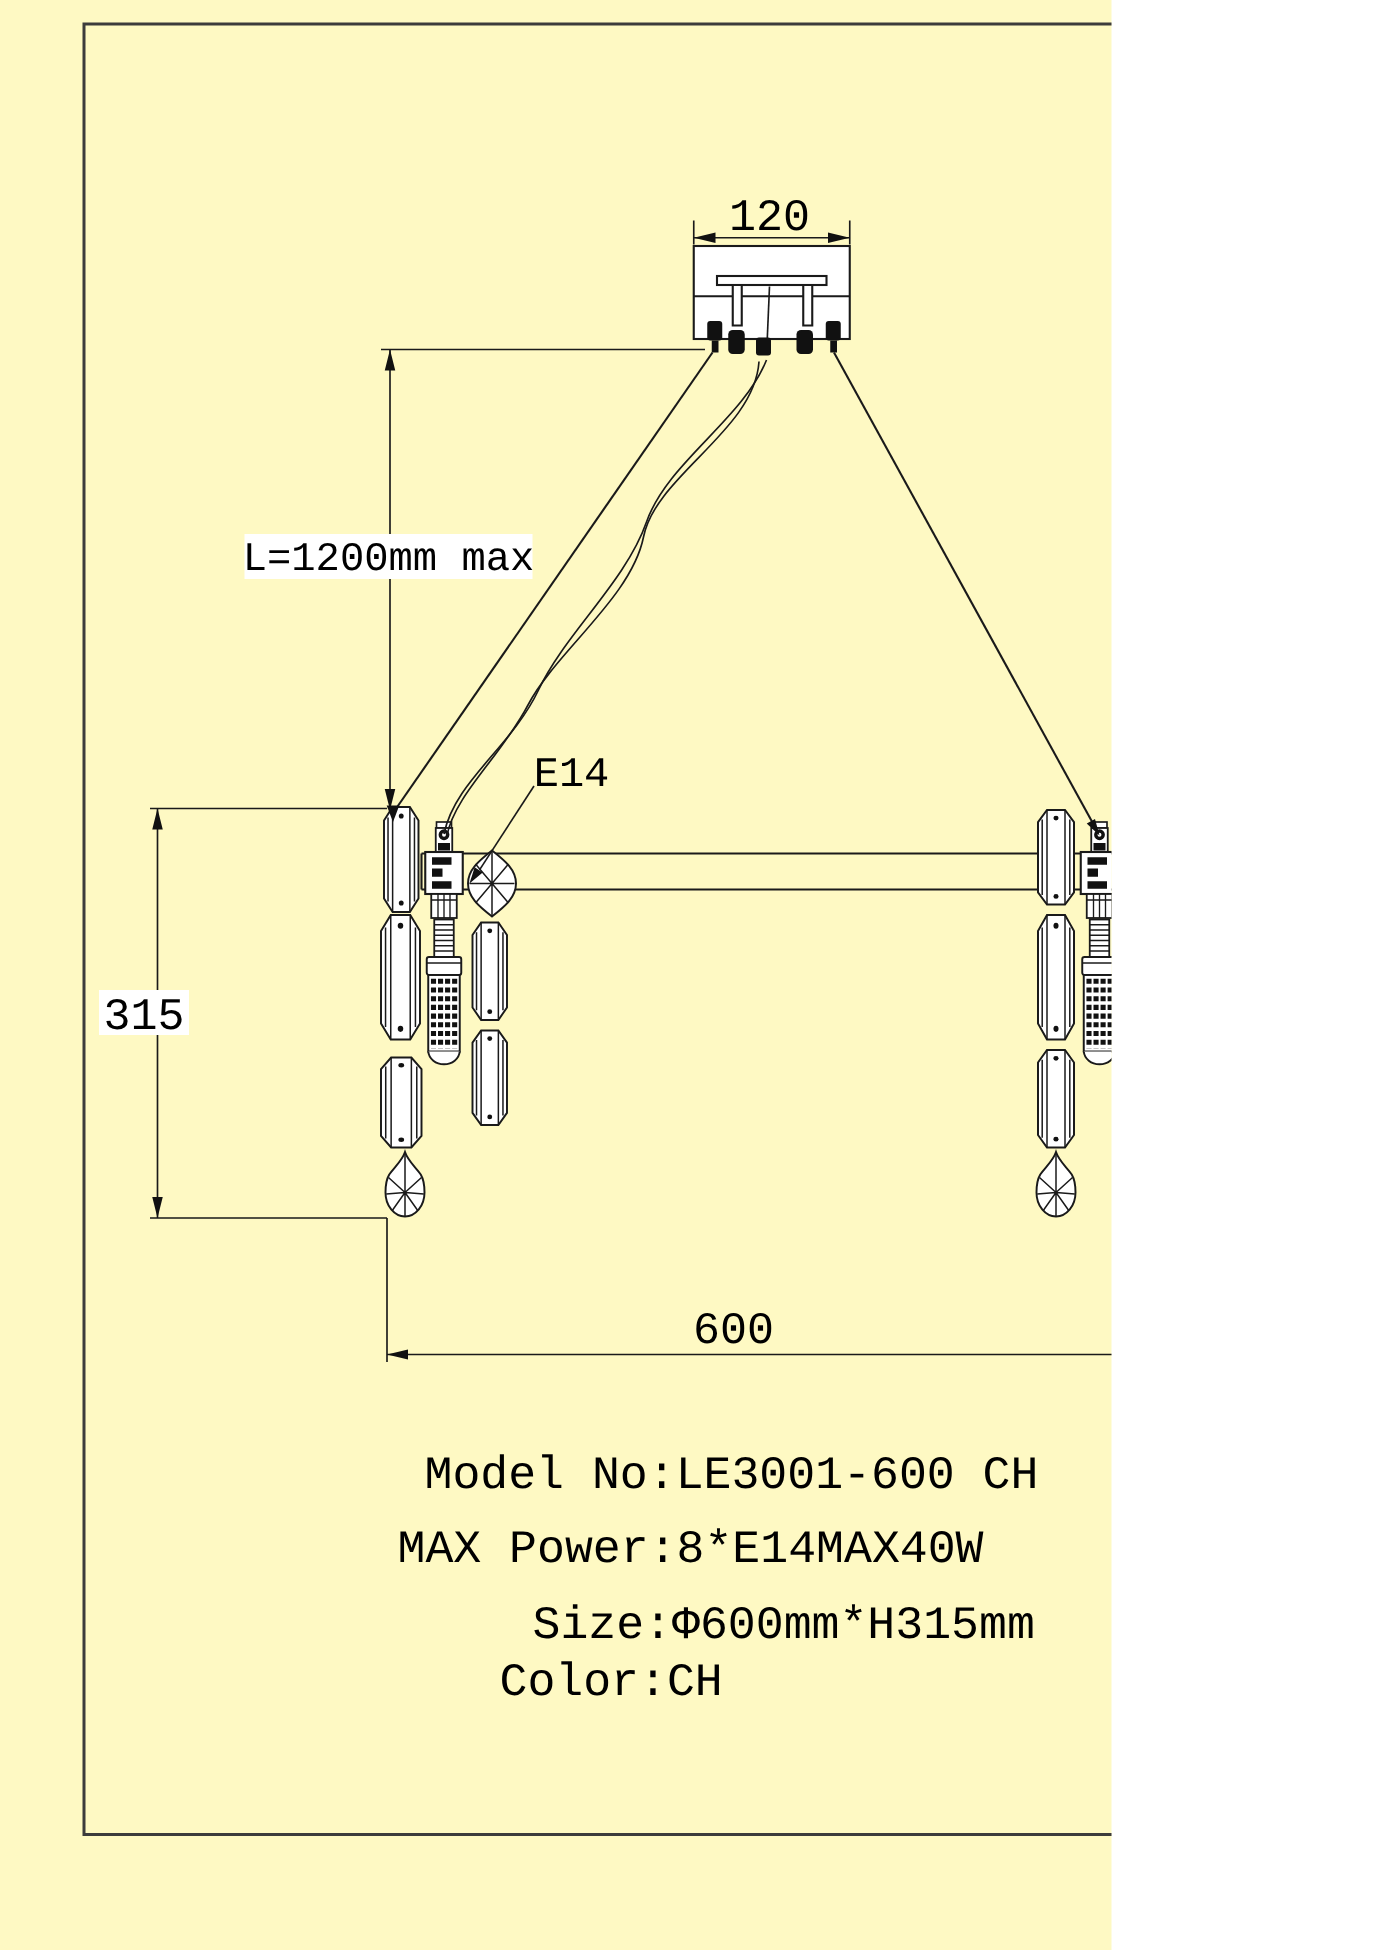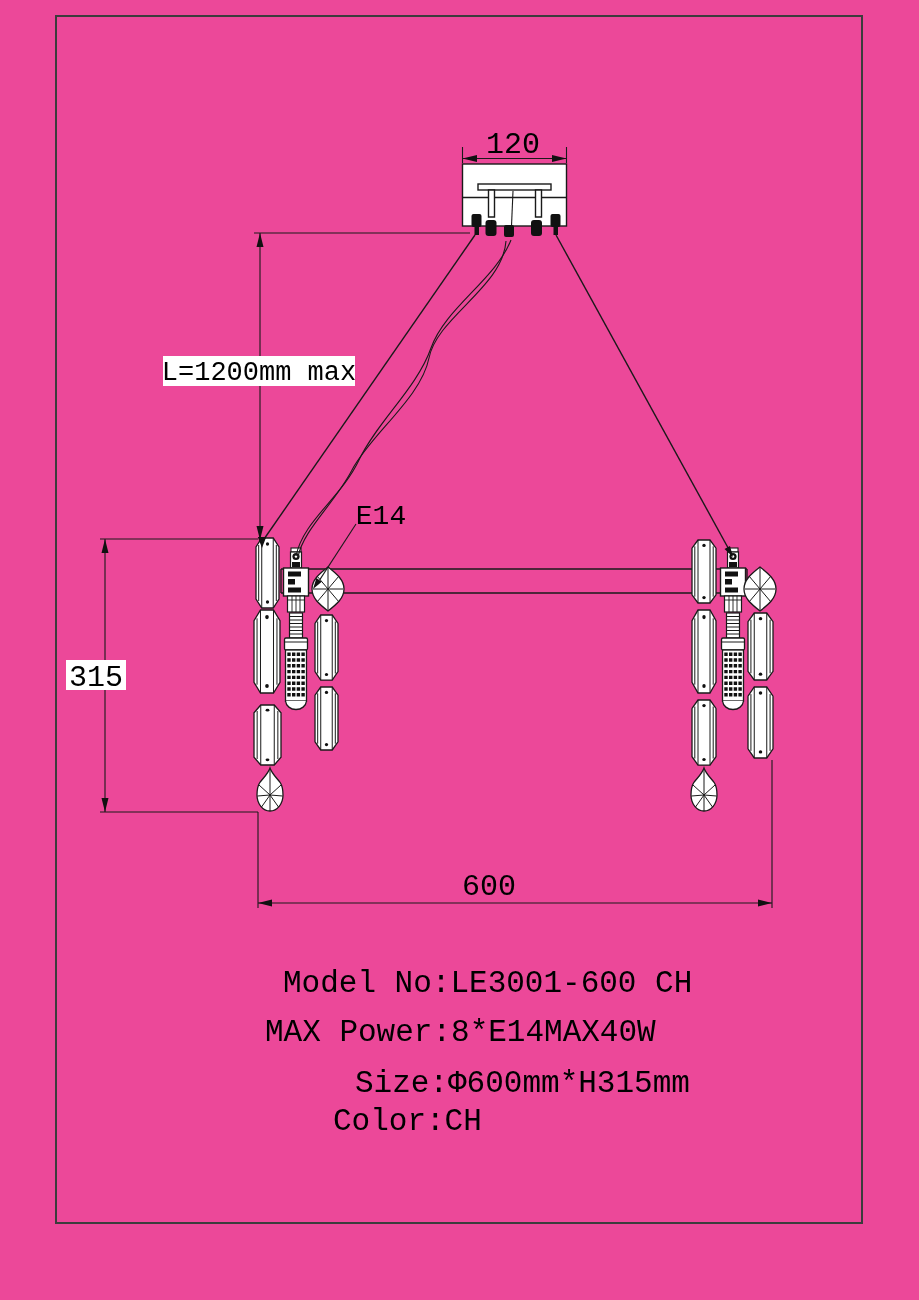--- a/index.html
+++ b/index.html
@@ -1,17 +1,17 @@
 <!DOCTYPE html>
 <html><head>
 <meta charset="utf-8">
 <style>
   html,body{margin:0;padding:0;background:#ffffff;}
-  .page{position:relative;width:919px;height:1300px;background:#ec4899;overflow:hidden;
-        font-family:"Liberation Mono","DejaVu Sans Mono",monospace;}
+  .page{position:relative;width:726px;height:1300px;background:#fef9c3;overflow:hidden;
+        font-family:"Liberation Mono","DejaVu Sans Mono",monospace;padding-left:15px;}
   svg{position:absolute;left:0;top:0;}
   svg text{fill:#000;font-family:"Liberation Mono","DejaVu Sans Mono",monospace;}
   .dim-num{font-size:30px;}
   .dim-lab{font-size:27px;}
   .spec{font-size:31px;}
   .ln{stroke:#1a1a1a;stroke-width:1.4;fill:none;}
   .thin{stroke:#1a1a1a;stroke-width:1.1;fill:none;}
   .wht{fill:#ffffff;stroke:#1a1a1a;stroke-width:1.4;}
   .blk{fill:#111;stroke:none;}
 </style>

